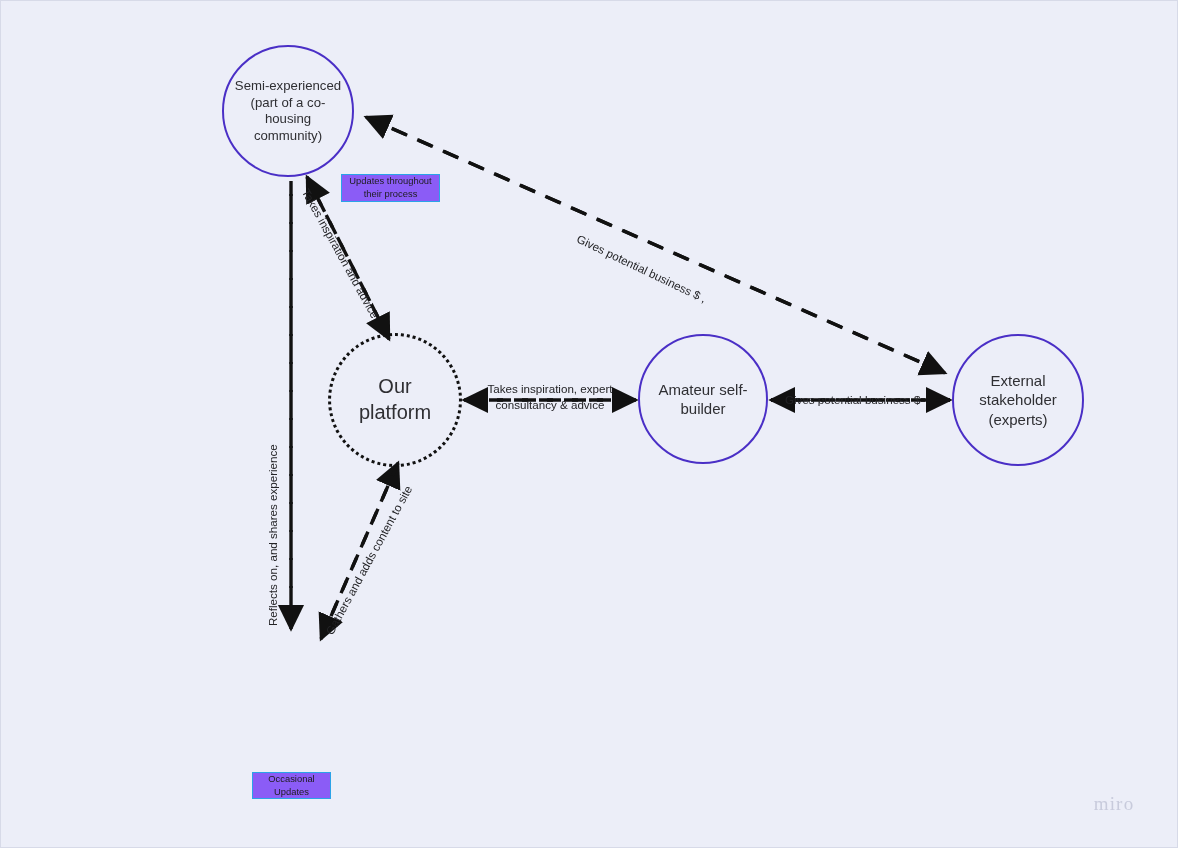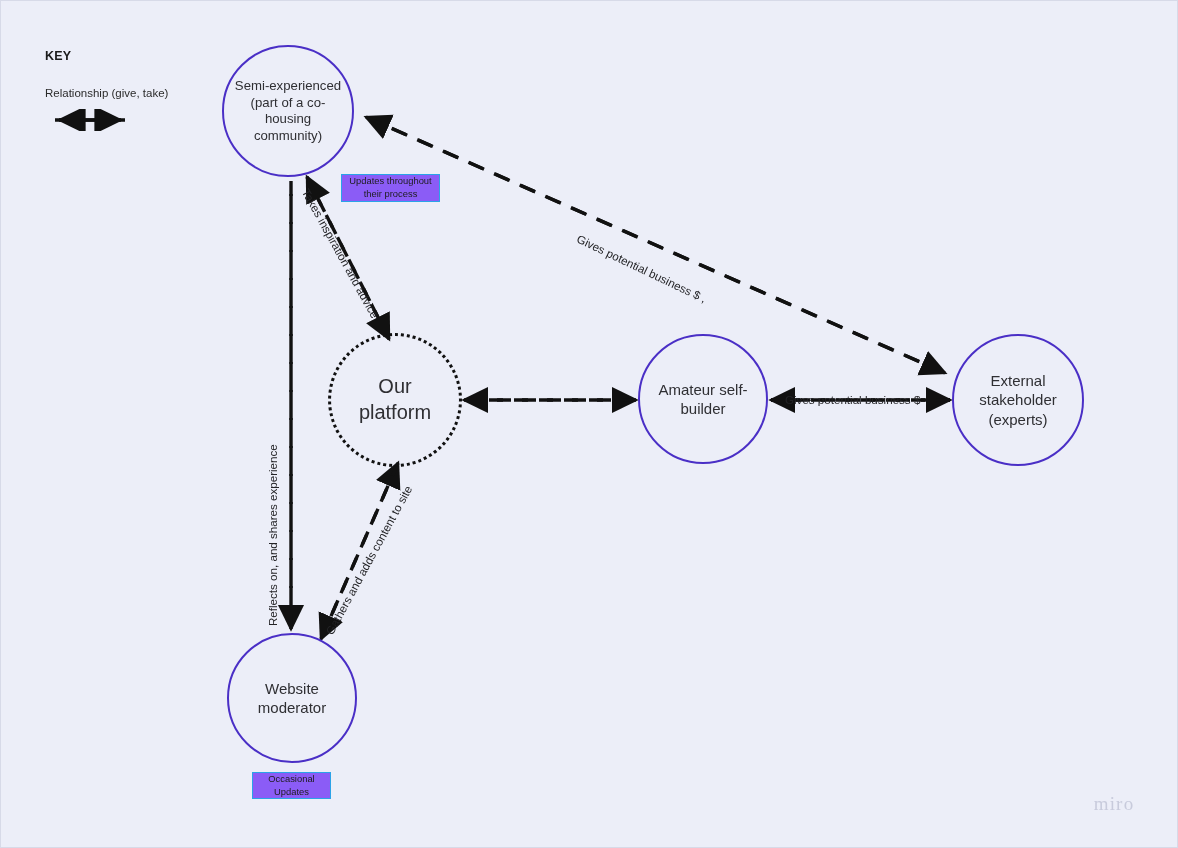--- a/index.html
+++ b/index.html
@@ -211,59 +211,42 @@
       <line x1="388" y1="338" x2="306" y2="176" stroke="#111111" stroke-width="3.4" stroke-dasharray="14 11" marker-end="url(#ah)"></line>
       <line x1="306" y1="176" x2="388" y2="338" stroke="#111111" stroke-width="3.4" stroke-dasharray="14 11" marker-end="url(#ah)"></line>
     </g>
 
     <g>
       <line x1="320" y1="638" x2="397" y2="462" stroke="#111111" stroke-width="3.4" stroke-dasharray="14 11" marker-end="url(#ah)"></line>
       <line x1="397" y1="462" x2="320" y2="638" stroke="#111111" stroke-width="3.4" stroke-dasharray="14 11" marker-end="url(#ah)"></line>
     </g>
   </svg>
 
-  <div id="key-block">
-    <div id="key-title">KEY</div>
-    <div id="key-caption">Relationship (give, take)</div>
-    <div id="key-arrow">
-      <svg width="90" height="22" viewBox="0 0 90 22">
-        <defs>
-          <marker id="kl" markerWidth="9" markerHeight="9" refX="7.4" refY="4.5" orient="auto" markerUnits="strokeWidth">
-            <path d="M0,0.6 L8,4.5 L0,8.4 z" fill="#111111"></path>
-          </marker>
-        </defs>
-        <line x1="80" y1="11" x2="14" y2="11" stroke="#111111" stroke-width="3.6" stroke-dasharray="15 12" marker-end="url(#kl)"></line>
-        <line x1="10" y1="11" x2="76" y2="11" stroke="#111111" stroke-width="3.6" stroke-dasharray="15 12" marker-end="url(#kl)"></line>
-      </svg>
-    </div>
-  </div>
 
   <div class="node solid" id="node-semi">
     <span class="node-label">Semi-experienced (part of a co-housing community)</span>
   </div>
 
   <div class="node dotted" id="node-platform">
     <span class="node-label">Our platform</span>
   </div>
 
   <div class="node solid" id="node-amateur">
     <span class="node-label">Amateur self-builder</span>
   </div>
 
   <div class="node solid" id="node-external">
     <span class="node-label">External stakeholder (experts)</span>
   </div>
 
-  <div class="node solid" id="node-moderator">
-    <span class="node-label">Website moderator</span>
-  </div>
 
   <div class="note-box" id="note-updates">Updates throughout their process</div>
   <div class="note-box" id="note-occasional">Occasional Updates</div>
 
+  <div class="edge-label" id="lbl-platform-amateur">Takes inspiration, expert consultancy &amp; advice</div>
 
   <div class="edge-label" id="lbl-amateur-external">Gives potential business $</div>
 
   <div class="edge-label" id="lbl-gives-diag">Gives potential business $ ,</div>
 
   <div class="edge-label" id="lbl-reflects">Reflects on, and shares experience</div>
 
   <div class="edge-label" id="lbl-takes-insp">Takes inspiration and advice</div>
 
   <div class="edge-label" id="lbl-gathers">Gathers and adds content to site</div>

